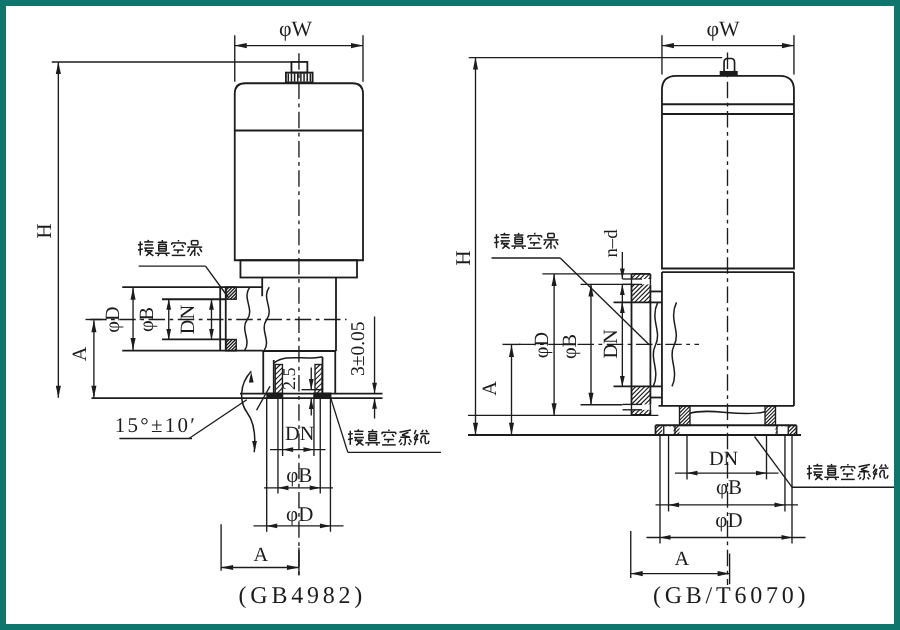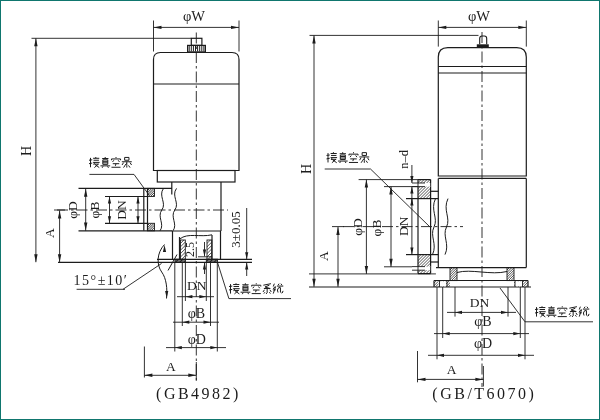--- a/index.html
+++ b/index.html
@@ -1,14 +1,14 @@
 <!DOCTYPE html>
 <html><head><meta charset="utf-8"><style>
 html,body{margin:0;padding:0;background:#ffffff;}
-#wrap{width:600px;height:420px;position:relative;box-sizing:border-box;border:1px solid #0f766e;background:#ffffff;}
+#wrap{width:600px;height:420px;position:relative;box-sizing:border-box;border:4px solid #0f766e;background:#ffffff;}
 text{font-family:"Liberation Serif",serif;}
 </style></head><body>
 <div id="wrap">
 <svg width="598" height="418" viewBox="0 0 598 418">
 <path d="M152.5 169.5 L152.5 58.5 Q152.5 51.5 159.5 51.5 L231 51.5 Q238 51.5 238 58.5 L238 169.5 Z" stroke="#1c1c1c" stroke-width="1.2" fill="none"></path>
 <line x1="152.5" y1="83" x2="238" y2="83" stroke="#1c1c1c" stroke-width="1.2"></line>
 <rect x="190.3" y="37.3" width="10.6" height="7.1" fill="none" stroke="#1c1c1c" stroke-width="1.2"></rect>
 <rect x="186.6" y="44.4" width="17.8" height="6.5" fill="none" stroke="#1c1c1c" stroke-width="1.2"></rect>
 <line x1="188.2" y1="44.9" x2="188.2" y2="50.4" stroke="#1c1c1c" stroke-width="1.0"></line>
 <line x1="190.29999999999998" y1="44.9" x2="190.29999999999998" y2="50.4" stroke="#1c1c1c" stroke-width="1.0"></line>

